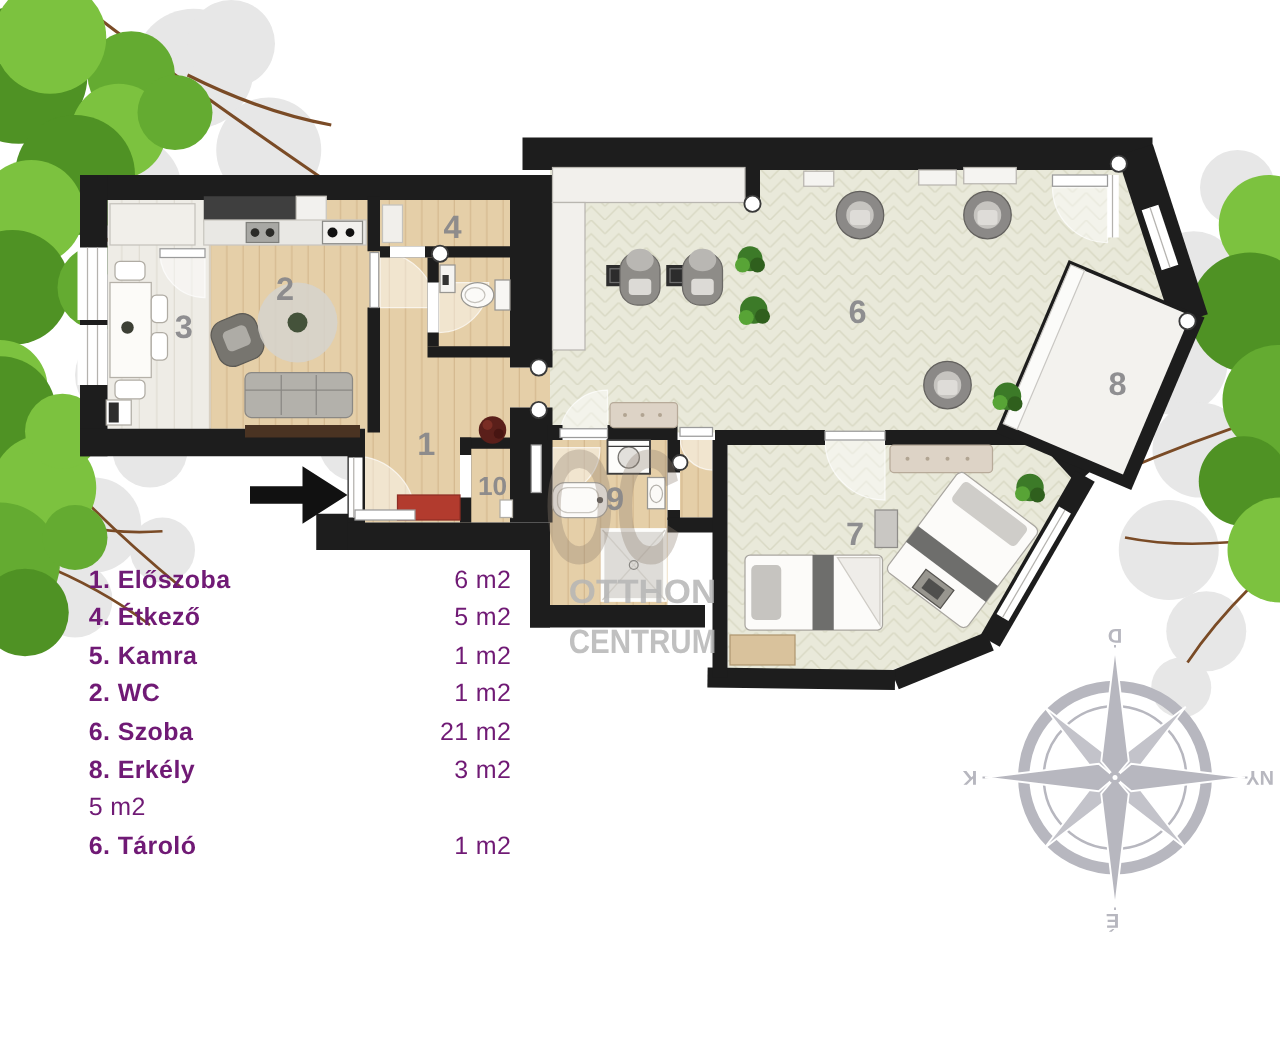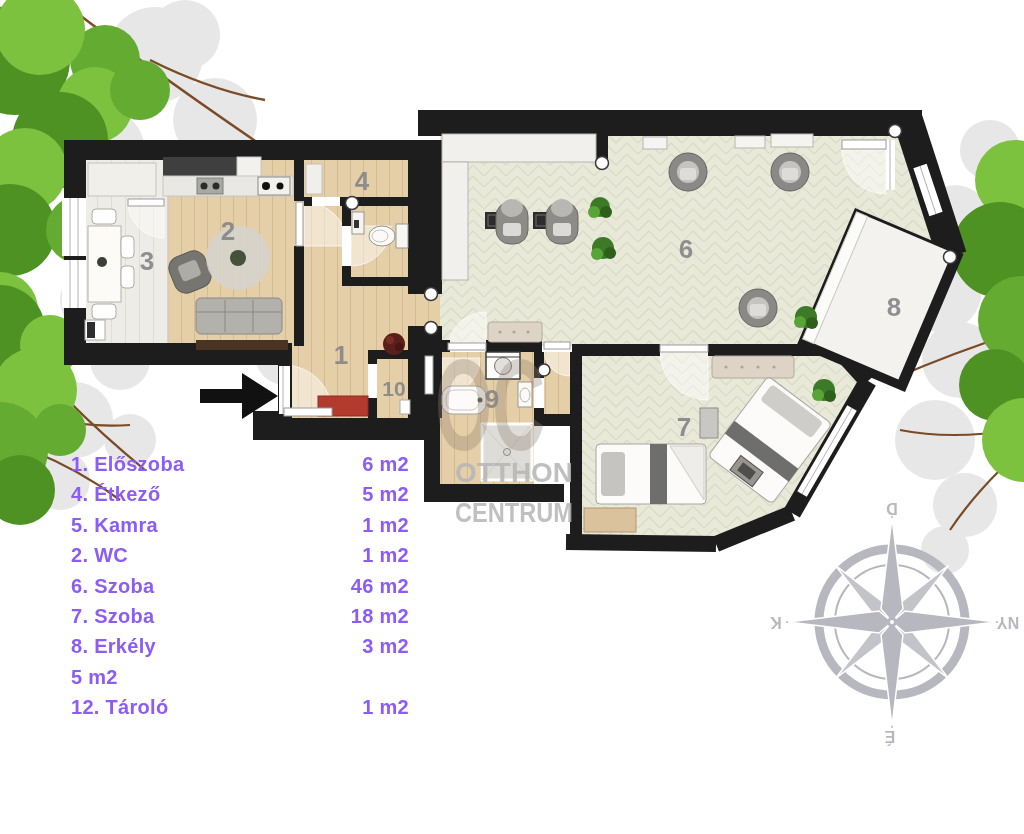--- a/index.html
+++ b/index.html
@@ -2,22 +2,22 @@
 <html><head>
 <meta charset="utf-8">
 <style>
   html,body{margin:0;padding:0;background:#ffffff;}
   .stage{position:relative;width:1024px;height:834px;background:#fff;overflow:hidden;
          font-family:"Liberation Sans",sans-serif;}
   .plan-svg{position:absolute;left:0;top:0;}
   .legend{position:absolute;left:71px;top:449px;width:338px;}
   .lrow{display:flex;justify-content:space-between;align-items:baseline;
         height:30.4px;line-height:30.4px;font-size:20px;font-weight:700;
-        color:#8b5cf6;letter-spacing:.3px;}
-  .la{font-weight:700;}
+        color:#701a75;letter-spacing:.3px;}
+  .la{font-weight:400;}
   svg text{font-family:"Liberation Sans",sans-serif;}
   .num{font-size:26px;font-weight:700;fill:#87878a;opacity:.92;text-anchor:middle;}
   .num10{font-size:21px;}
   .cmp{font-size:16px;font-weight:700;fill:#b7b7bf;text-anchor:middle;}
   .winline{stroke:#b4b2ae;stroke-width:1;}
   .doorarc{fill:#ffffff;fill-opacity:.45;stroke:#ffffff;stroke-opacity:.7;stroke-width:1;}
   .doorleaf{fill:#ffffff;stroke:#9b9b9b;stroke-width:1;}
   .joint{fill:#ffffff;stroke:#3a3a3a;stroke-width:1.5;}
 </style>
 </head>
@@ -490,32 +490,28 @@
   <div class="lrow">
         <span>5. Kamra</span>
         <span class="la">1 m2</span>
       </div>
   <div class="lrow">
         <span>2. WC</span>
         <span class="la">1 m2</span>
       </div>
   <div class="lrow">
         <span>6. Szoba</span>
-        <span class="la">46 m2</span>
-      </div>
-  <div class="lrow">
-        <span>7. Szoba</span>
-        <span class="la">18 m2</span>
+        <span class="la">21 m2</span>
       </div>
   <div class="lrow">
         <span>8. Erkély</span>
         <span class="la">3 m2</span>
       </div>
   <div class="lrow">
         <span class="la">5 m2</span>
       </div>
   <div class="lrow">
-        <span>12. Tároló</span>
+        <span>6. Tároló</span>
         <span class="la">1 m2</span>
       </div>
 </div>
 
 </div>
 
 </body></html>

